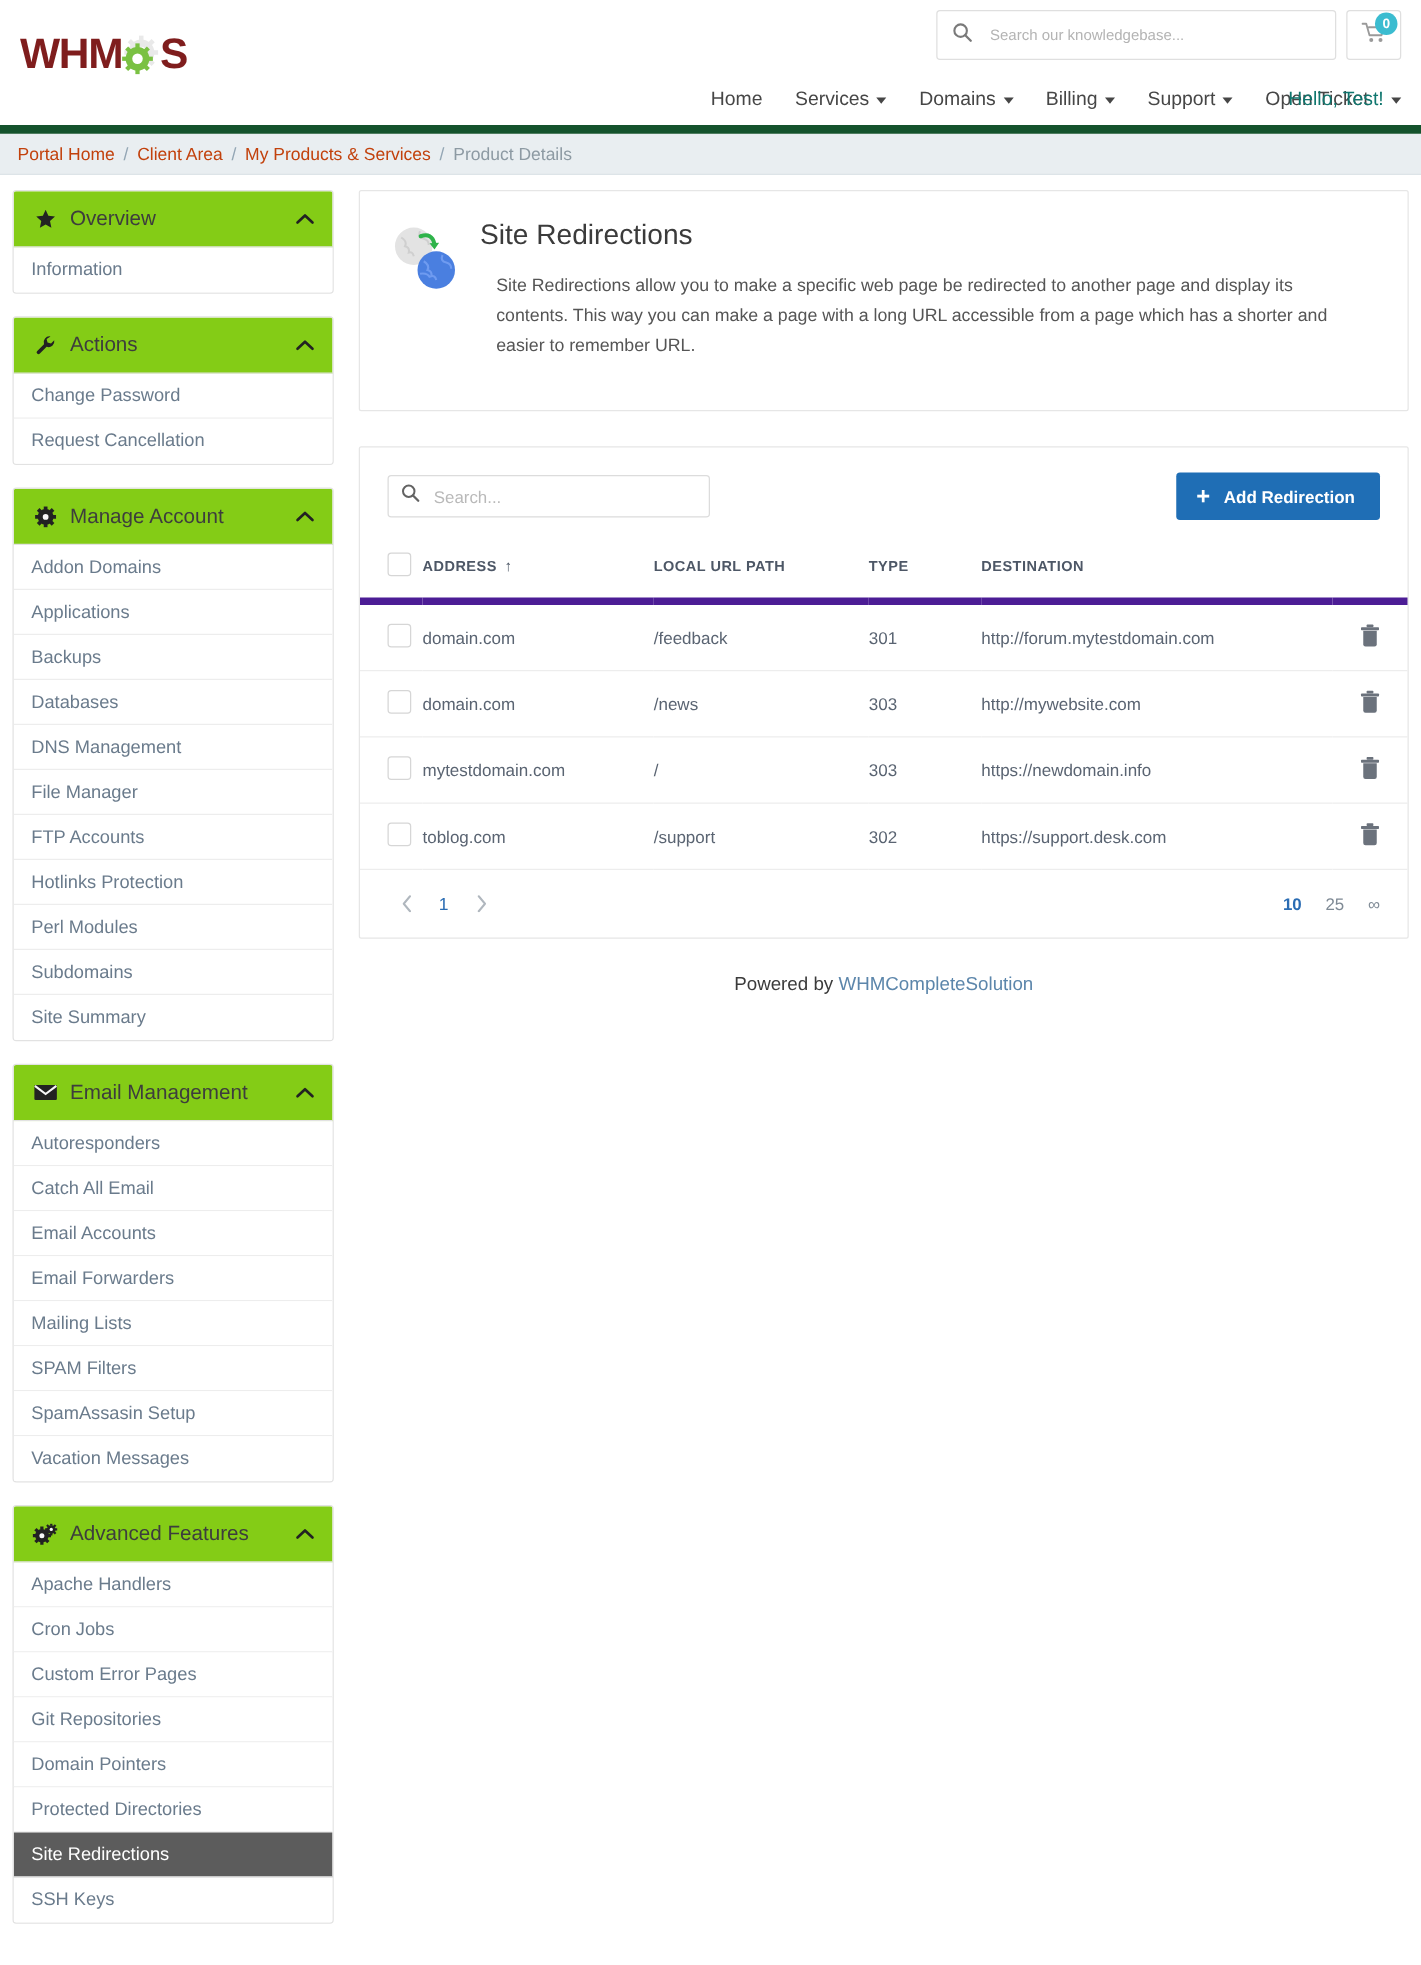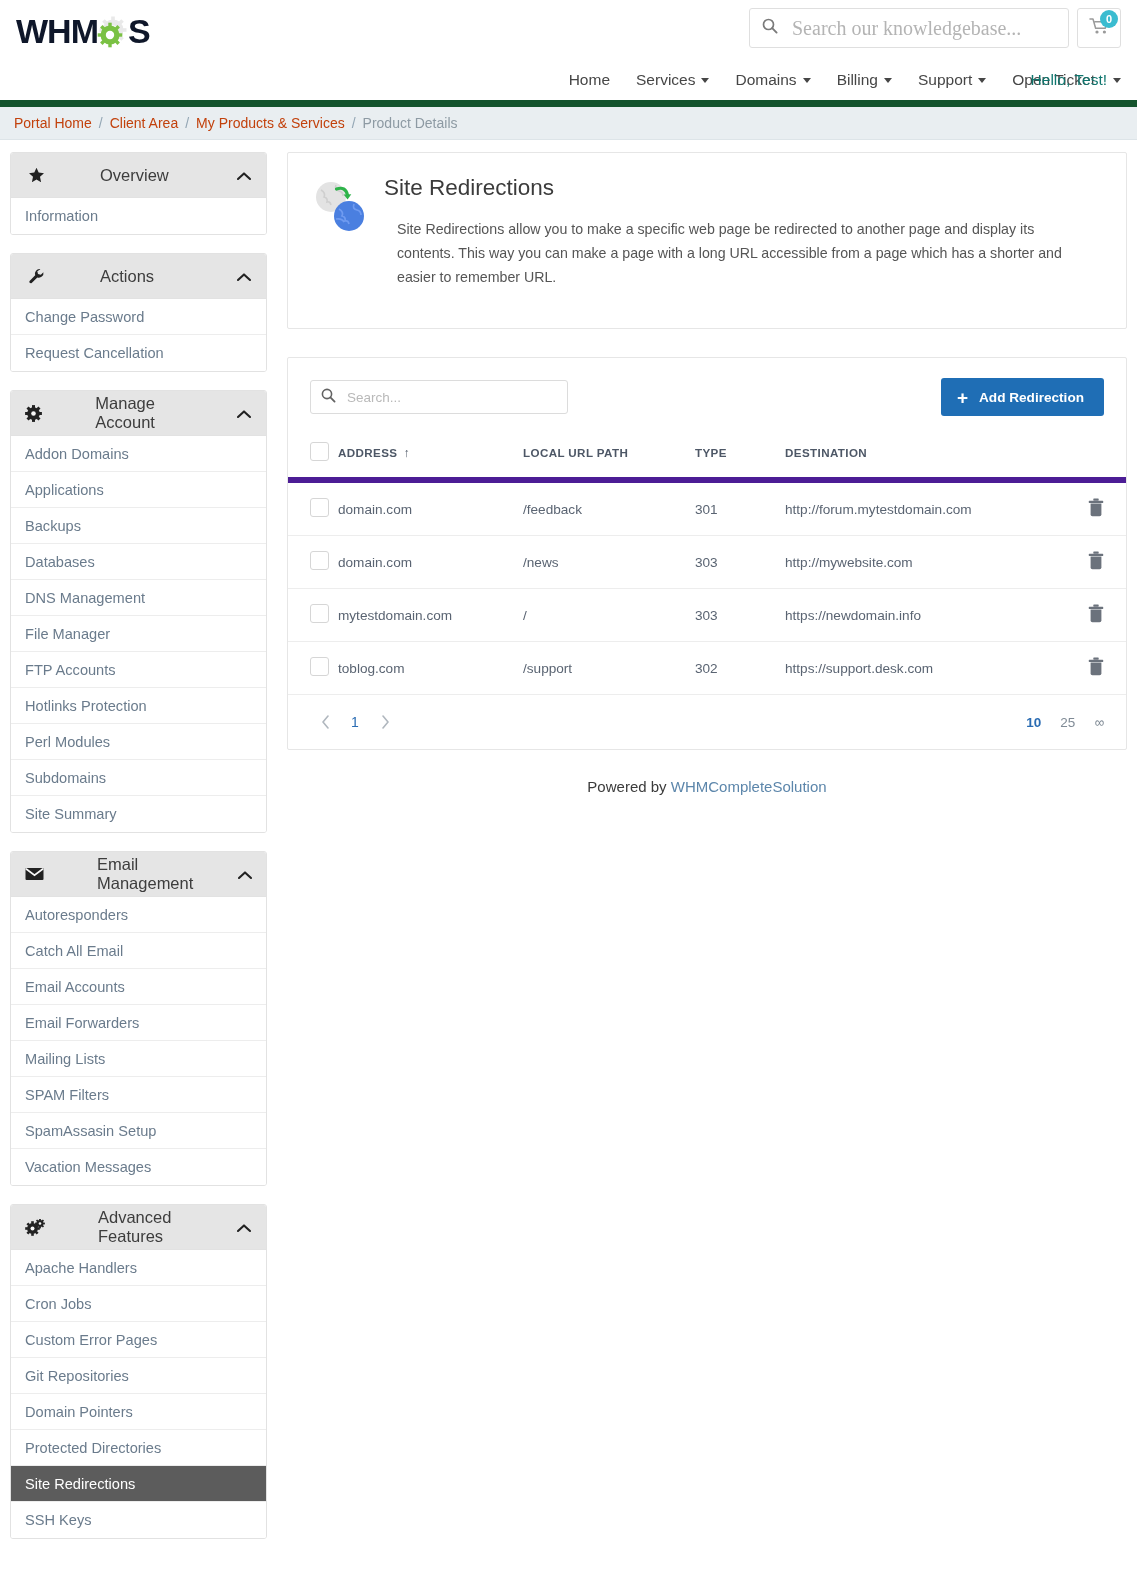--- a/index.html
+++ b/index.html
@@ -14,37 +14,37 @@
   a { text-decoration: none; }
 
   
   .header {
     position: relative;
     height: 60px;
     background: #ffffff;
     padding: 0 16px;
   }
   .logo {
-    position: absolute; left: 16px; top: 12px;
+    position: absolute; left: 16px; top: 24px;
     font-size: 34px; font-weight: bold; letter-spacing: -1px;
-    color: #0f172a;
+    color: #7f1d1d;
     display: flex; align-items: center;
   }
   .logo .gear-wrap { position: relative; display: inline-block; width: 34px; height: 34px; margin: 0 -2px 0 -2px; }
   .hdr-right { position: absolute; right: 16px; top: 8px; display: flex; align-items: center; gap: 8px; }
   .search-box {
     width: 320px; height: 40px;
     border: 1px solid #dfdfdf; border-radius: 3px;
     display: flex; align-items: center; padding: 0 12px;
     background: #fff;
   }
   .search-box .mag { margin-right: 12px; flex: 0 0 auto; }
   .search-box input {
-    border: 0; outline: 0; font-size: 20px; width: 100%;
-    font-family: Liberation Serif, serif; color: #555;
+    border: 0; outline: 0; font-size: 12px; width: 100%;
+    font-family: Liberation Sans, sans-serif; color: #555;
     background: transparent;
   }
   .search-box input::placeholder { color: #b4b4b4; }
   .cart-btn {
     width: 44px; height: 40px; border: 1px solid #dfdfdf; border-radius: 3px;
     background: #fff; position: relative; display: flex; align-items: center; justify-content: center;
     cursor: pointer;
   }
   .cart-badge {
     position: absolute; top: 1px; right: 2px;
@@ -85,23 +85,23 @@
   .page { display: flex; padding: 12px 10px 0 10px; background: #fff; align-items: flex-start; }
   .sidebar { width: 257px; flex: 0 0 257px; }
   .content { flex: 1; margin-left: 20px; }
 
   
   .panel {
     border: 1px solid #e2e2e2; border-radius: 3px;
     background: #fff; margin-bottom: 18px; overflow: hidden;
   }
   .panel-head {
-    background: #e5e5e5; border-bottom: 1px solid #e2e2e2;
+    background: #84cc16; border-bottom: 1px solid #e2e2e2;
     height: 45px; display: flex; align-items: center; padding: 0 14px;
-    font-size: 16.5px; color: #3d3d3d; cursor: pointer; gap: 44px;
+    font-size: 16.5px; color: #3d3d3d; cursor: pointer;
   }
   .panel-head .phicon { width: 22px; margin-right: 9px; display: flex; align-items: center; justify-content: center; color: #222; }
   .panel-head .chev { margin-left: auto; }
   .panel-item {
     height: 36px; display: flex; align-items: center;
     padding: 0 14px; font-size: 14.6px; color: #6a7b8c;
     border-bottom: 1px solid #ededed; cursor: pointer; background: #fff;
   }
   .panel-item:last-child { border-bottom: 0; }
   .panel-item.active { background: #5c5c5c; color: #ffffff; }

